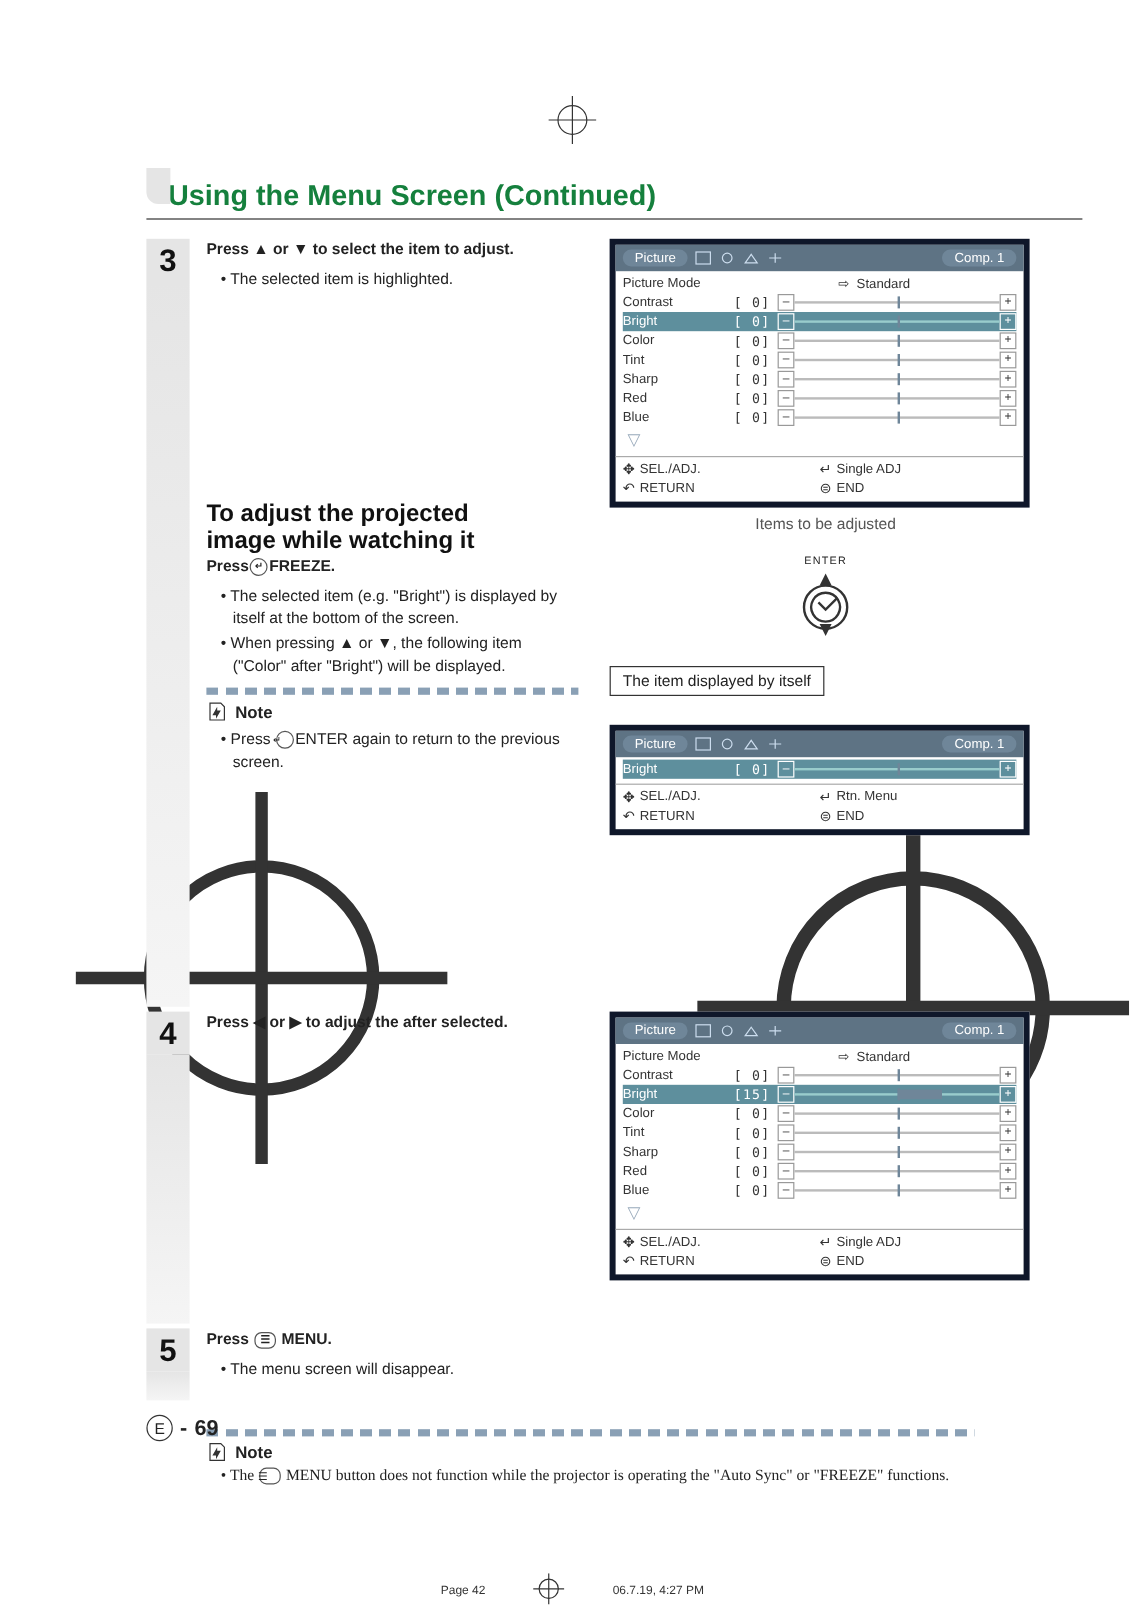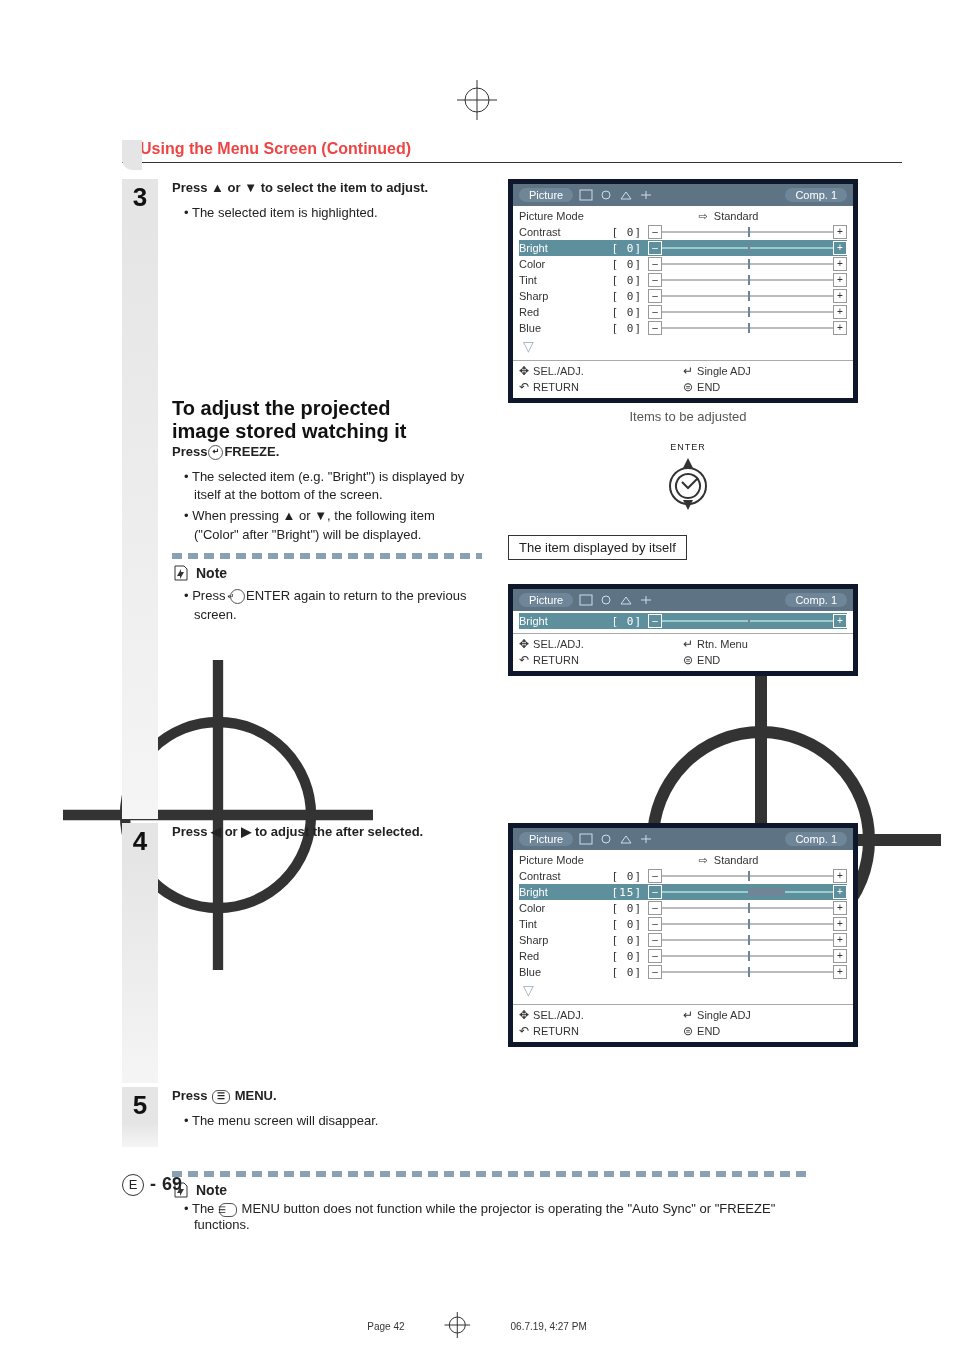--- a/index.html
+++ b/index.html
@@ -30,24 +30,24 @@
   .reg-mark svg { width:40px; height:40px; }
   .side-mark {
     position: absolute;
     top: 660px;
     width: 30px;
     height: 30px;
   }
   .side-mark.left  { left: -39px; }
   .side-mark.right { right: -39px; }
   h1.title {
-    font-size: 16px;
+    font-size: 24px;
     font-weight: bold;
-    margin: 0 0 4px 88px;
-    color: #ef4444;
+    margin: 10px 0 4px 88px;
+    color: #15803d;
   }
   .title-rule {
     margin-left: 70px;
     height: 1px;
     background: #333;
     margin-bottom: 16px;
   }
   .title-tab {
     position: absolute;
     left: 70px;
@@ -307,21 +307,21 @@
         <b><span>Press </span>▲<span> or </span>▼<span> to select the item to adjust.</span></b>
       </p>
       <ul>
         <li>The selected item is highlighted.</li>
       </ul>
 
       <div style="height:150px;"></div>
 
       <div class="section-head">
         <span>To adjust the projected</span><br>
-        <span>image stored watching it</span>
+        <span>image while watching it</span>
       </div>
       <p>
         <b><span>Press</span><span class="btn-round">↵</span><span>FREEZE.</span></b>
       </p>
       <ul>
         <li>The selected item (e.g. "Bright") is displayed by itself at the bottom of the screen.</li>
         <li>
           <span>When pressing </span>▲<span> or </span>▼<span>, the following item ("Color" after "Bright") will be displayed.</span>
         </li>
       </ul>
@@ -689,21 +689,21 @@
   <div class="wide-note">
     <div class="note-rule" style="background-image: repeating-linear-gradient(90deg,#8aa0b5 0 10px,transparent 10px 16px); width:640px;"></div>
     <div class="note-head">
       <svg viewBox="0 0 18 18">
           <path d="M3 2h9l3 3v11H3z" fill="none" stroke="#333"></path>
           <path d="M9 5l-4 7h3v3l4-7h-3z" fill="#333"></path>
         </svg>
       <span>Note</span>
     </div>
     <ul style="margin:2px 0 0 0;padding-left:12px;list-style:none;">
-      <li style="text-indent:-10px;padding-left:10px;">• <span>The </span><span class="btn-icon">☰</span> <span>MENU button does not function while the projector is operating the "Auto Sync" or "FREEZE" functions.</span></li>
+      <li style="text-indent:-10px;padding-left:10px;font-family:Liberation Serif, serif;">• <span>The </span><span class="btn-icon">☰</span> <span>MENU button does not function while the projector is operating the "Auto Sync" or "FREEZE" functions.</span></li>
     </ul>
   </div>
 
   <div class="footer-pagenum">
     <span class="circ">E</span>
     <span>-</span>
     <span>69</span>
   </div>
 
 </div>

